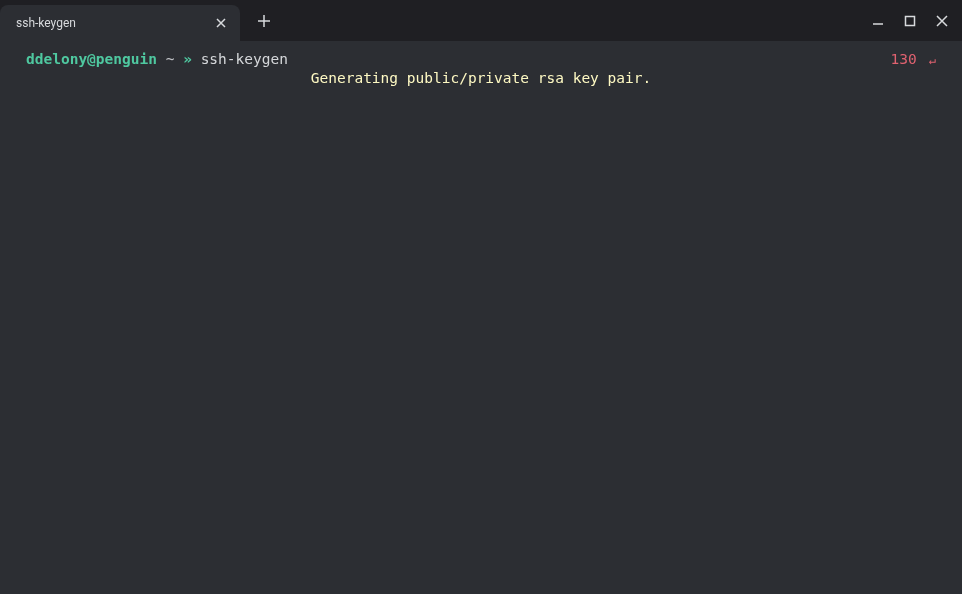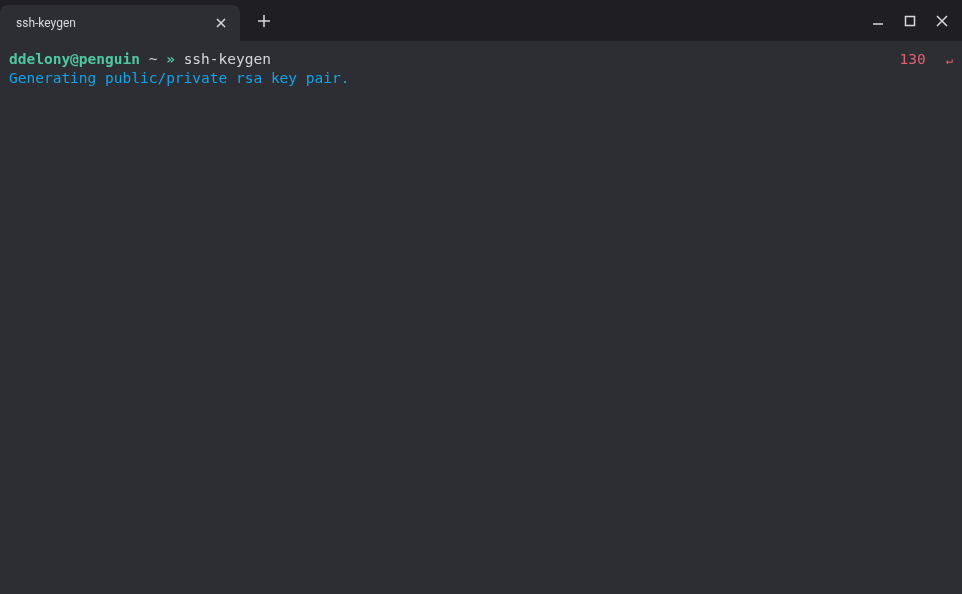--- a/index.html
+++ b/index.html
@@ -81,25 +81,26 @@
       align-items: center;
       justify-content: center;
       color: #d8dadd;
       cursor: pointer;
     }
     .window-btn svg {
       width: 12px;
       height: 12px;
     }
     .terminal-content {
-      padding: 9px 9px;
+      padding: 9px 26px;
       font-size: 14.5px;
       line-height: 18px;
       color: #d5d7da;
       position: relative;
+      text-align: center;
     }
     .line1 {
       display: flex;
       justify-content: space-between;
       align-items: baseline;
     }
     .prompt-user {
       color: #4fc8a0;
       font-weight: bold;
     }
@@ -110,28 +111,28 @@
       color: #4fc8a0;
       font-weight: bold;
     }
     .command {
       color: #d5d7da;
     }
     .status-code {
       color: #e06270;
       display: flex;
       align-items: baseline;
-      gap: 20px;
+      gap: 12px;
     }
     .status-arrow {
       color: #e06270;
       font-size: 12px;
     }
     .output-line {
-      color: #0ea5e9;
+      color: #fef9c3;
     }
     .cursor-block {
       display: inline-block;
       width: 8px;
       height: 16px;
       background: #7aa0c4;
       vertical-align: text-bottom;
       margin-left: 2px;
     }
   </style>

